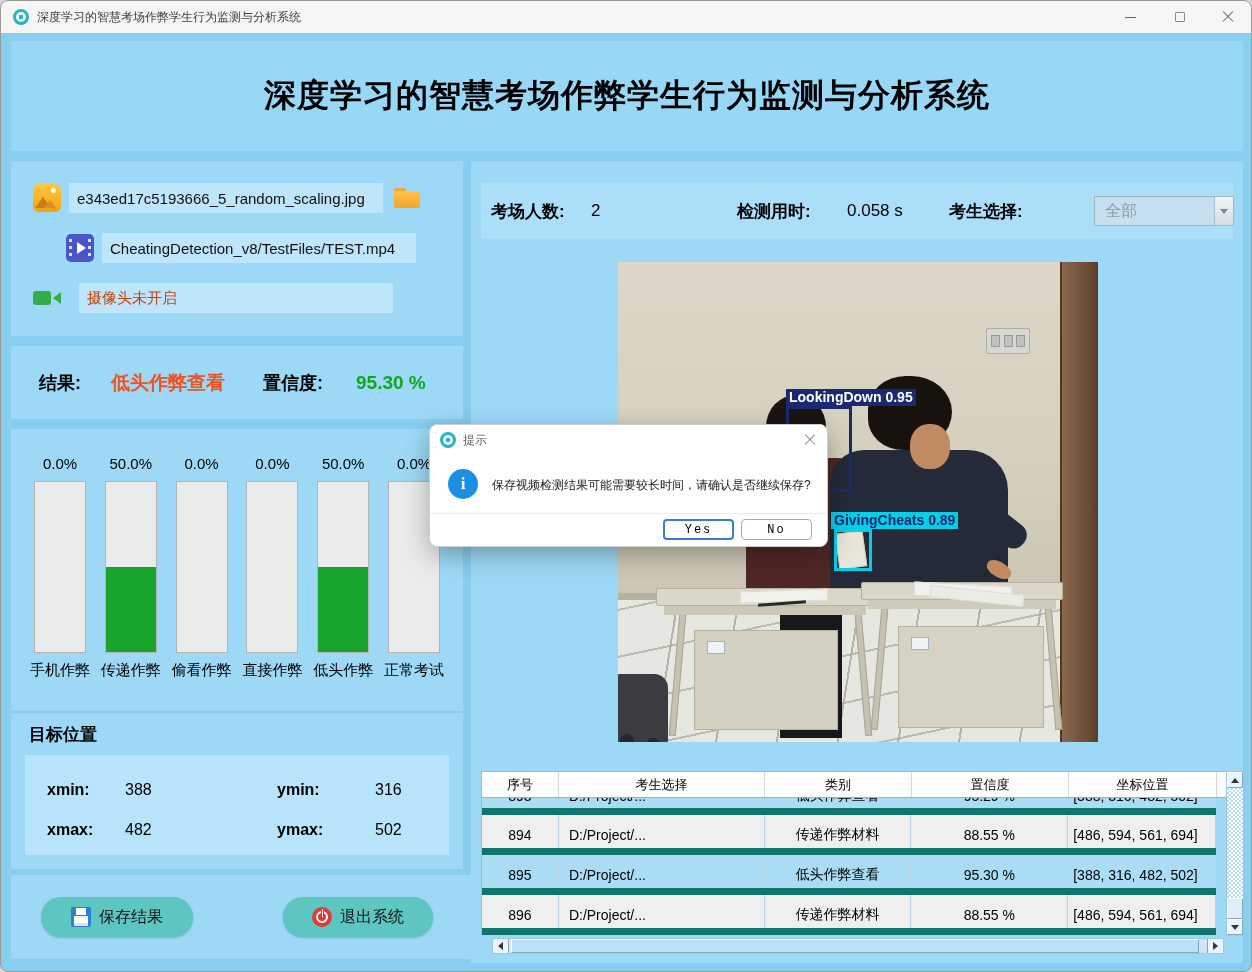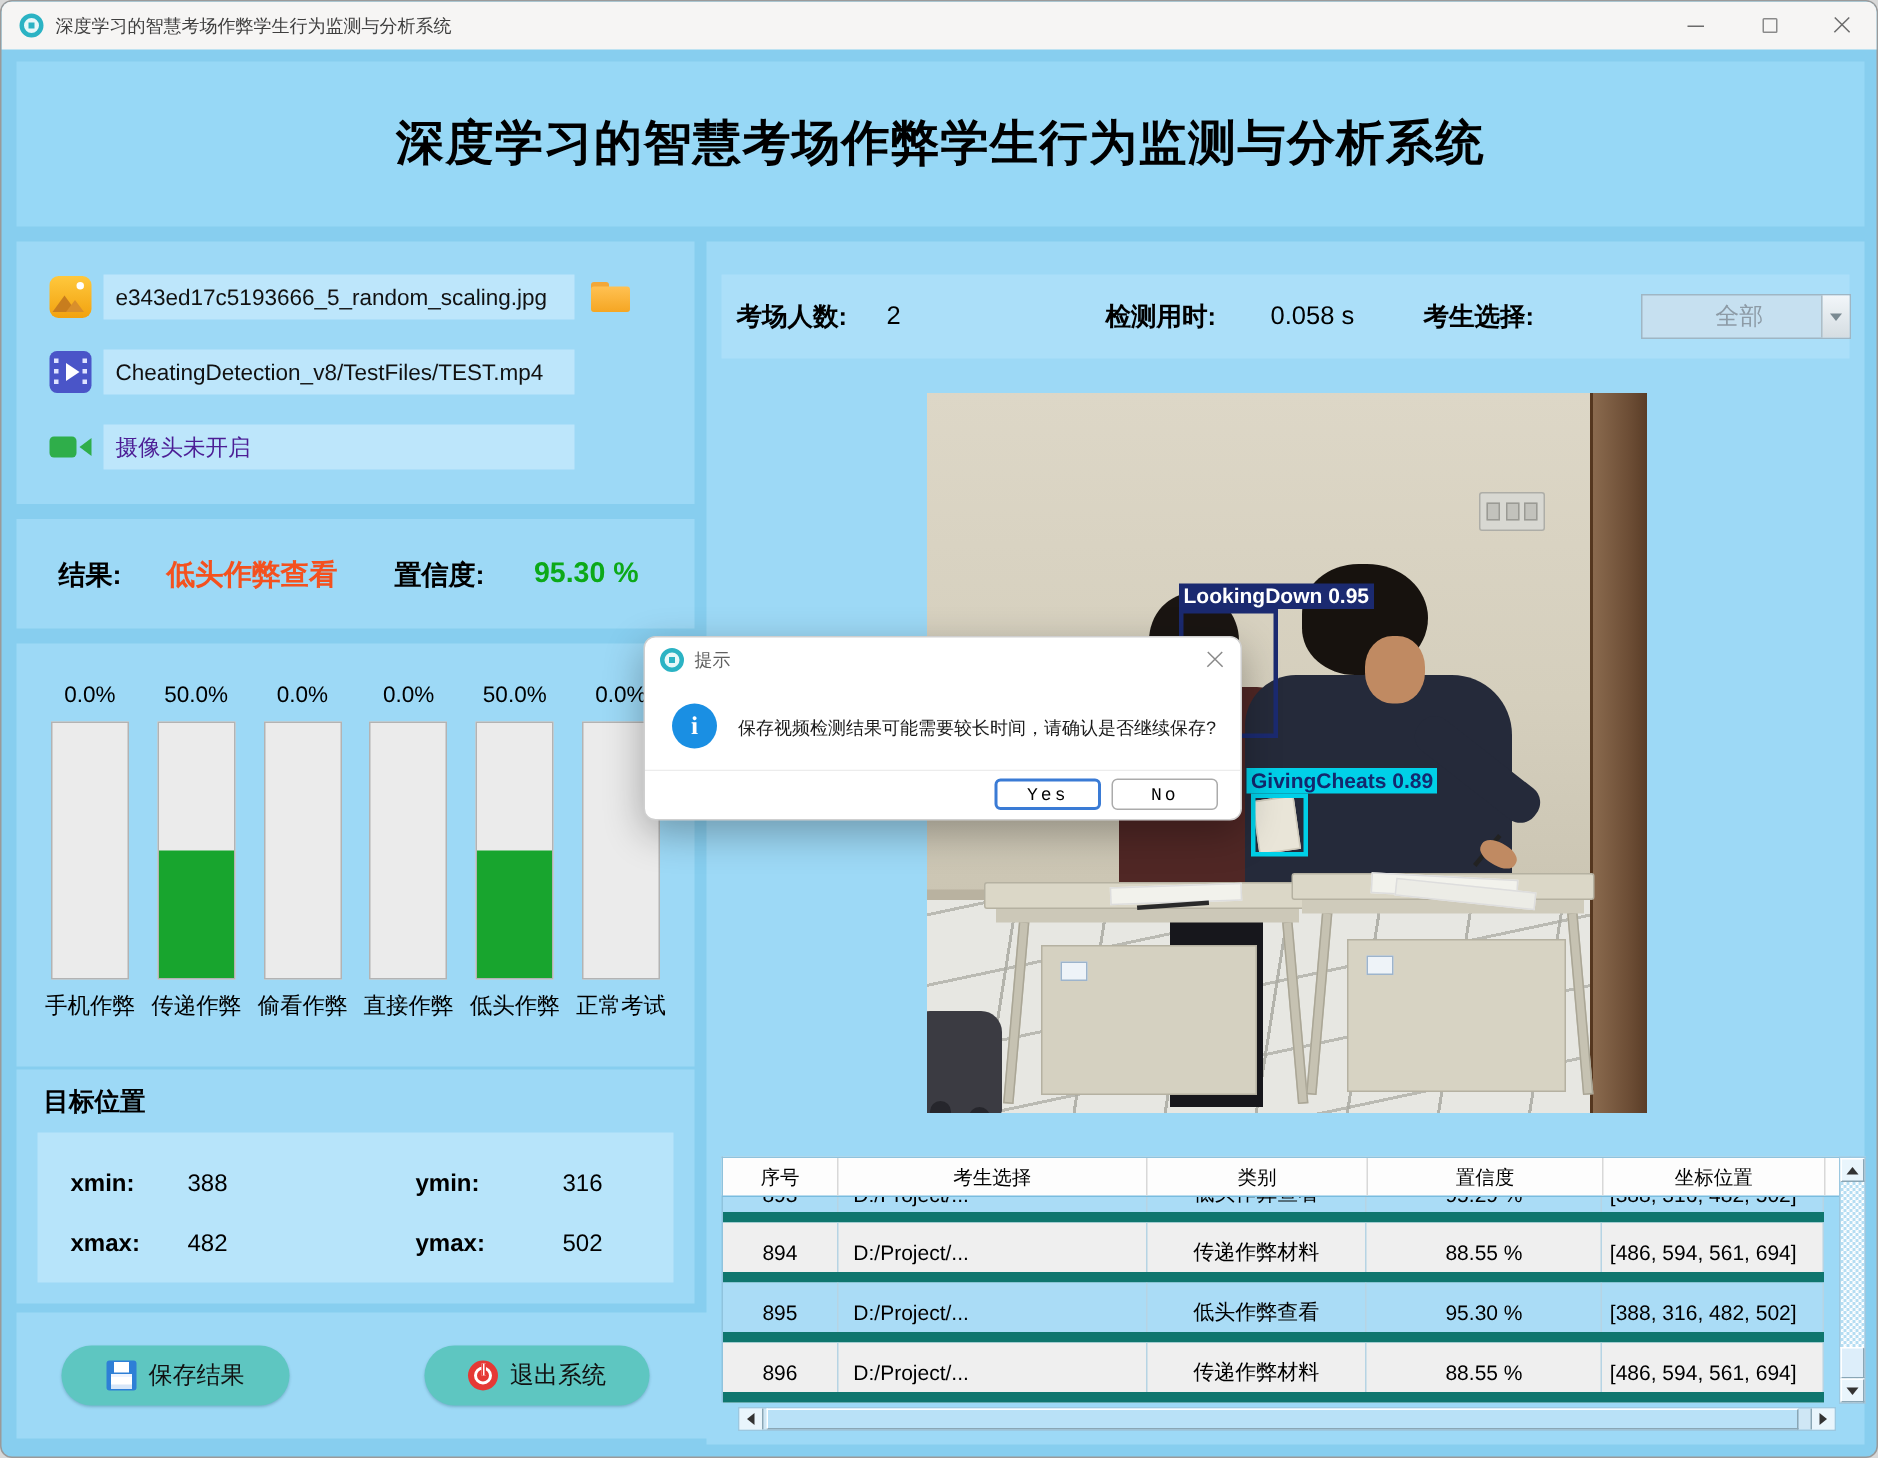--- a/index.html
+++ b/index.html
@@ -23,24 +23,24 @@
   
   .header-panel { position:absolute; left:10px; top:40px; width:1232px; height:110px; background:#97d8f6; display:flex; align-items:center; justify-content:center; }
   .main-title { font-size:32px; font-weight:bold; color:#000; letter-spacing:1px; }
 
   
   .panel { position:absolute; background:#9dd9f6; }
 
   
   .file-panel { left:10px; top:160px; width:452px; height:175px; }
   .frow { position:absolute; left:0; width:100%; height:30px; }
-  .frow1 { top:22px;border-radius:14px; } .frow2 { top:72px; } .frow3 { top:122px; }
+  .frow1 { top:22px;border-radius:14px; } .frow2 { top:72px;margin-left:33px; } .frow3 { top:122px; }
   .ficon { position:absolute; left:22px; top:1px; width:28px; height:28px; }
   .ffield { position:absolute; left:58px; top:0; width:314px; height:30px; background:#bde6fb; font-size:15px; color:#111; border:none; padding:0 8px; display:flex; align-items:center; white-space:nowrap; overflow:hidden; }
-  .ffield.placeholder { color:#4c1d95; }
+  .ffield.placeholder { color:#c2410c;margin-left:10px; }
   
   .icon-image { background:linear-gradient(180deg,#ffc83d,#f2a20f); border-radius:6px; position:relative; overflow:hidden; }
   .icon-image .mt1 { position:absolute; bottom:4px; left:2px; width:0; height:0; border-left:8px solid transparent; border-right:8px solid transparent; border-bottom:11px solid #c87d1e; }
   .icon-image .mt2 { position:absolute; bottom:4px; left:11px; width:0; height:0; border-left:6px solid transparent; border-right:6px solid transparent; border-bottom:8px solid #d98f2b; }
   .icon-image .sun { position:absolute; top:4px; right:5px; width:5px; height:5px; border-radius:50%; background:#fff; }
   
   .icon-folder { position:absolute; left:382px; top:2px; width:28px; height:26px; }
   .icon-folder .tab { position:absolute; left:1px; top:3px; width:12px; height:6px; background:#f2a738; border-radius:2px 2px 0 0; }
   .icon-folder .bodyf { position:absolute; left:1px; top:6px; width:26px; height:17px; background:linear-gradient(180deg,#ffc152,#f5a623); border-radius:2px; }
   
@@ -84,21 +84,21 @@
   .save-btn { left:30px; width:152px; }
   .exit-btn { left:272px; width:150px; }
   .icon-floppy { width:20px; height:20px; background:#2e7fd6; border-radius:2px; position:relative; }
   .icon-floppy::before { content:""; position:absolute; left:5px; top:1px; width:10px; height:7px; background:#fff; }
   .icon-floppy::after { content:""; position:absolute; left:3px; bottom:1px; width:14px; height:8px; background:#fff; border-top:2px solid #eef4ff; box-shadow:inset 0 -3px 0 #d7e6f8; }
   .icon-power { width:20px; height:20px; background:#e53935; border-radius:50%; position:relative; }
   .icon-power .ring { position:absolute; left:4px; top:4px; width:12px; height:12px; border:2px solid #fff; border-radius:50%; }
   .icon-power .stem { position:absolute; left:8.5px; top:2px; width:3px; height:8px; background:#fff; border-left:1.5px solid #e53935; border-right:1.5px solid #e53935; }
 
   
-  .right-panel { left:470px; top:160px; width:772px; height:802px;text-align:center; }
+  .right-panel { left:470px; top:160px; width:772px; height:802px; }
   .stats-sub { position:absolute; left:10px; top:22px; width:752px; height:56px; background:#abdff9; }
   .stat { position:absolute; top:50%; transform:translateY(-50%); white-space:nowrap; }
   .stat.lbl { font-size:17px; font-weight:bold; color:#000; }
   .stat.val { font-size:17px; color:#000; }
   .st-count-l { left:10px; } .st-count-v { left:110px; }
   .st-time-l { left:256px; } .st-time-v { left:366px; }
   .st-sel-l { left:468px; }
   .combo { position:absolute; left:613px; top:13px; width:140px; height:30px; background:#c6e0f0; border:1px solid #9fb6c4; display:flex; align-items:center; }
   .combo-value { font-size:16px; color:#8d9ba6; padding-left:10px; flex:1; }
   .combo-btn { width:19px; height:28px; background:linear-gradient(180deg,#f2f6f9,#d5dde2); border-left:1px solid #aebdc6; display:flex; align-items:center; justify-content:center; }

